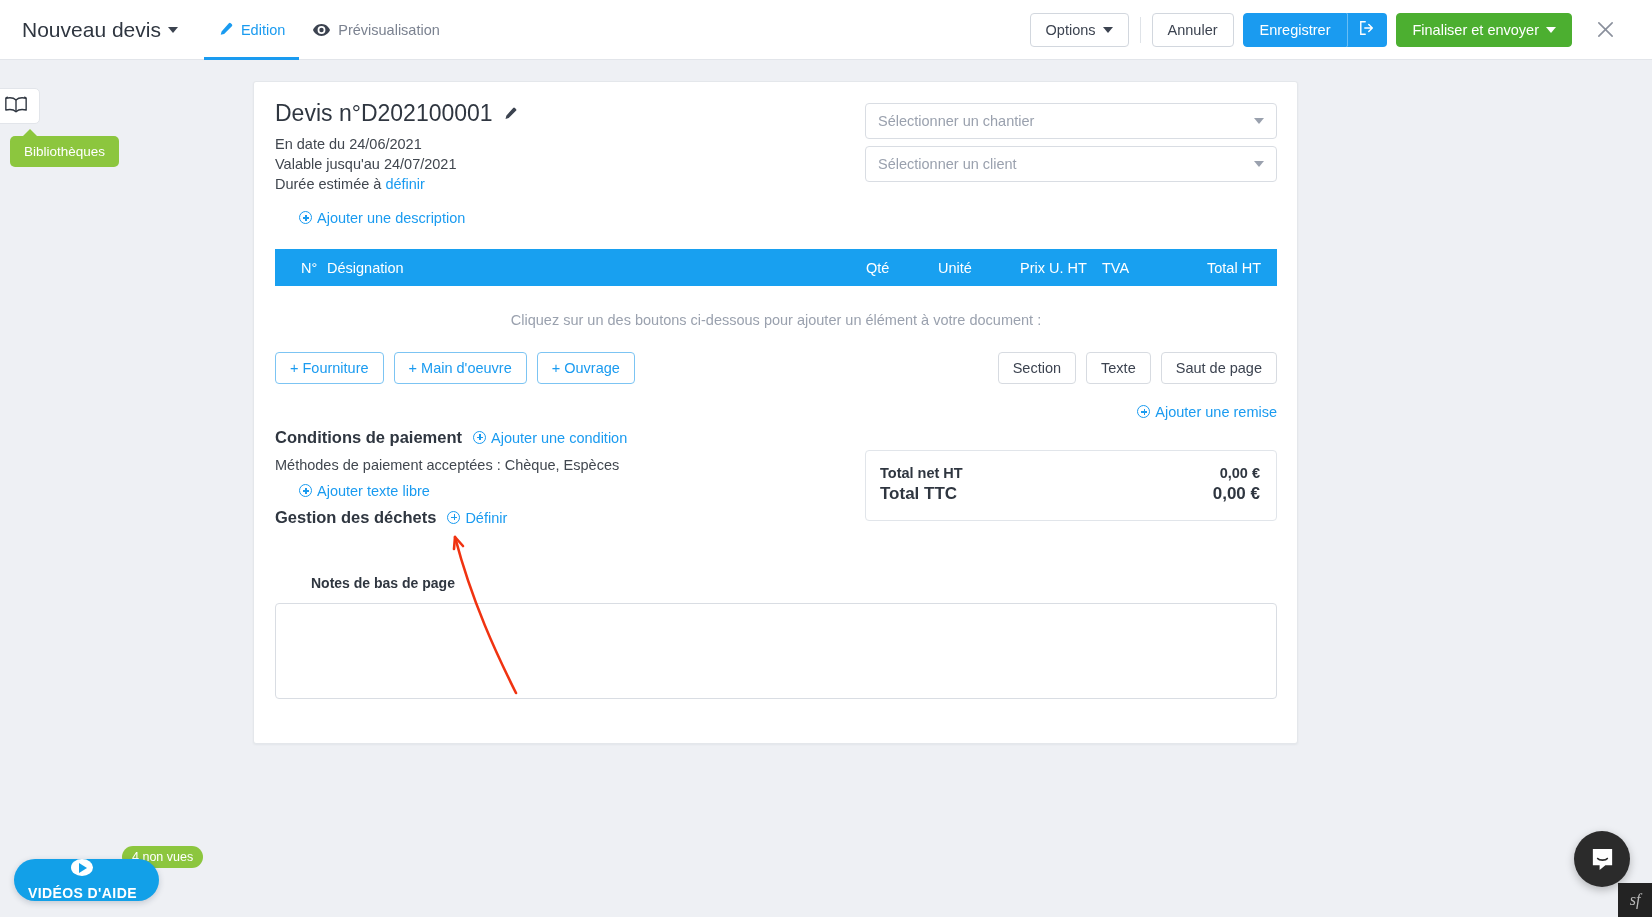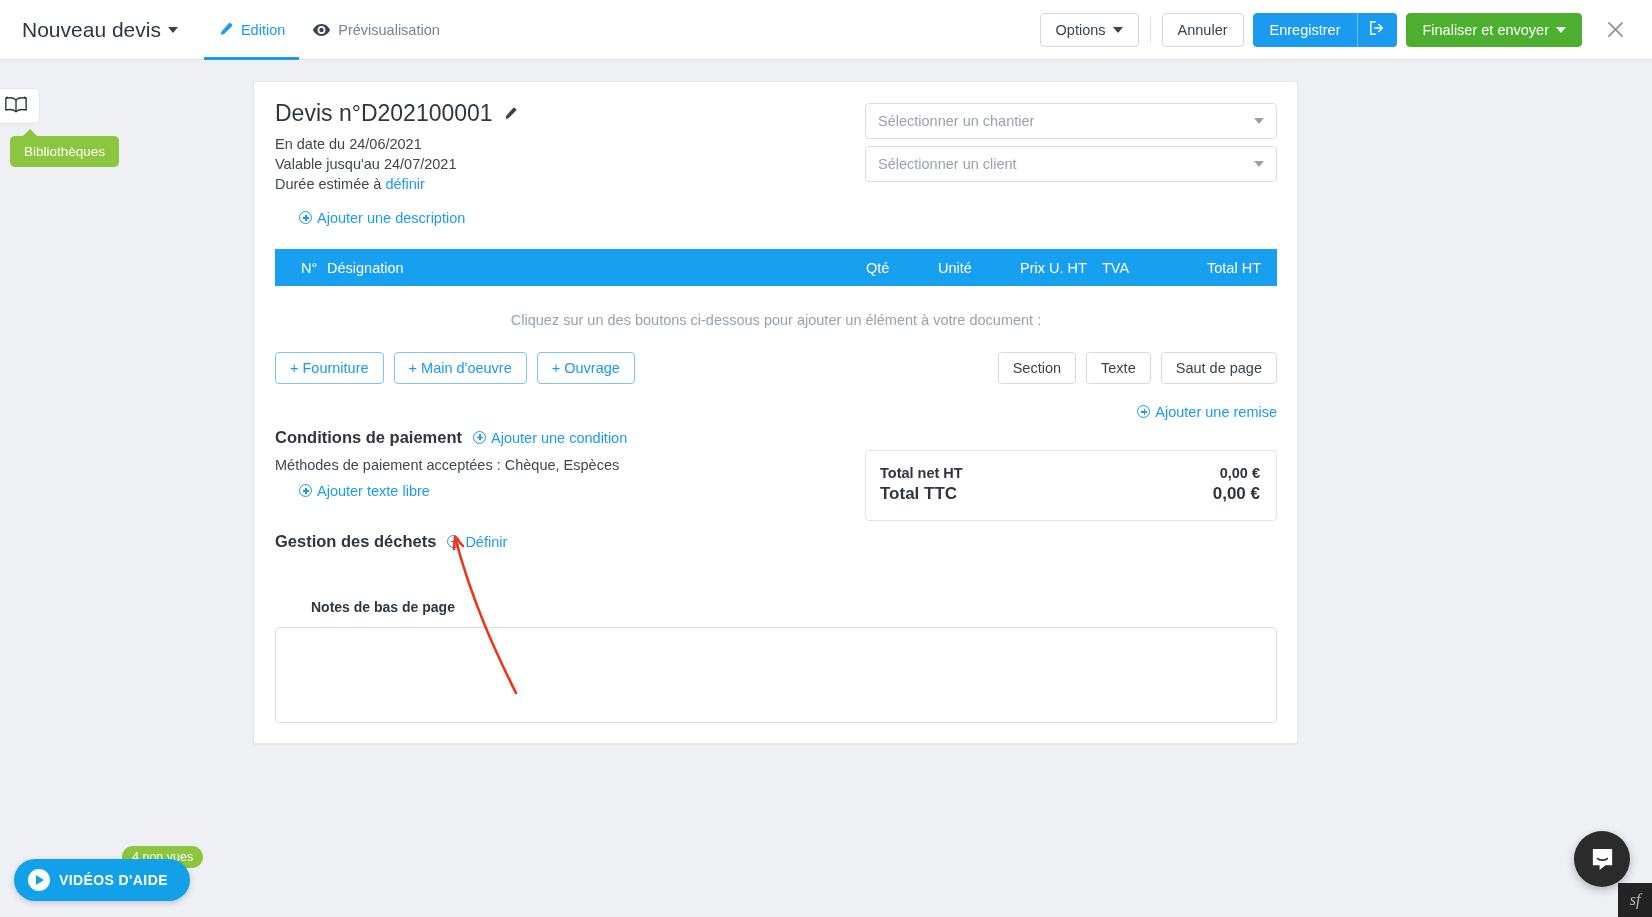--- a/index.html
+++ b/index.html
@@ -42,21 +42,21 @@
   }
   .tab.active { color: #1a9bf0; }
   .tab.active:after {
     content: ""; position: absolute; left: 0; right: 0; bottom: 0;
     height: 3px; background: #1a9bf0;
   }
   .tab svg { display: block; }
 
   .topbar-right {
     margin-left: auto; display: flex; align-items: center;
-    gap: 0; padding-right: 24px;
+    gap: 0; padding-right: 34px;
   }
   .btn {
     font-family: "Liberation Sans", sans-serif;
     font-size: 14.5px;
     border-radius: 4px;
     border: 1px solid #d2d7de;
     background: #fff; color: #3c4350;
     height: 34px; padding: 0 15px;
     display: inline-flex; align-items: center; gap: 7px;
     cursor: pointer; white-space: nowrap;
@@ -206,20 +206,21 @@
   .arrow { position: absolute; left: 0; top: 0; pointer-events: none; }
 
   
   .vid-pill {
     position: absolute; left: 14px; bottom: 16px;
     height: 42px; border-radius: 21px; background: #12a0e8;
     color: #fff; font-size: 14px; font-weight: bold; letter-spacing: .4px;
     display: flex; align-items: center; gap: 9px; padding: 0 22px 0 14px;
     cursor: pointer;
     box-shadow: 0 2px 6px rgba(20,40,70,.2);
+    flex-direction: column;
   }
   .vid-badge {
     position: absolute; left: 122px; bottom: 49px;
     background: #8cc63e; color: #fff; font-size: 12.5px;
     padding: 4px 10px; border-radius: 11px;
   }
   .play-circle {
     width: 22px; height: 22px; border-radius: 50%;
     background: #fff; display: flex; align-items: center; justify-content: center;
   }
@@ -383,21 +384,21 @@
         <span>Conditions de paiement</span>
         <span class="lnk">
           <span class="plus-circle"></span><span>Ajouter une condition</span>
         </span>
       </div>
       <div class="sec-sub">Méthodes de paiement acceptées : Chèque, Espèces</div>
       <div class="add-link" style="margin-top:10px">
         <span class="plus-circle"></span><span>Ajouter texte libre</span>
       </div>
 
-      <div class="sec-h" style="margin-top:32px">
+      <div class="sec-h" style="margin-top:8px">
         <span>Gestion des déchets</span>
         <span class="lnk">
           <span class="plus-circle"></span><span>Définir</span>
         </span>
       </div>
 
       <div class="totals">
         <div class="trow small">
           <span>Total net HT</span>
           <span>0,00 €</span>

